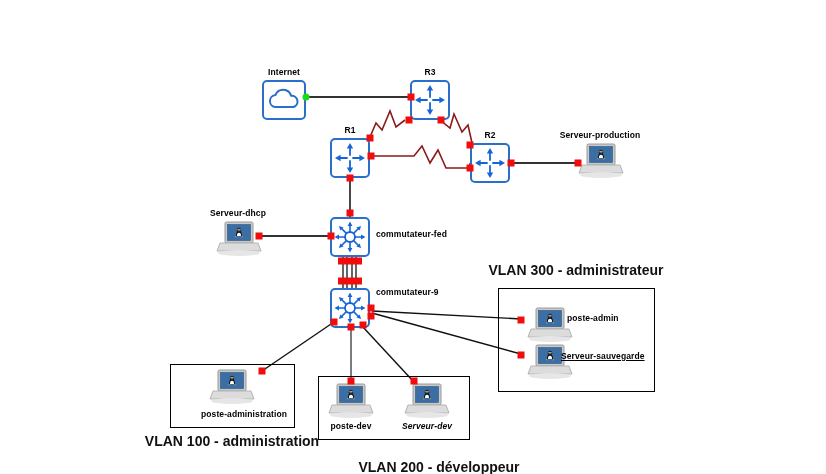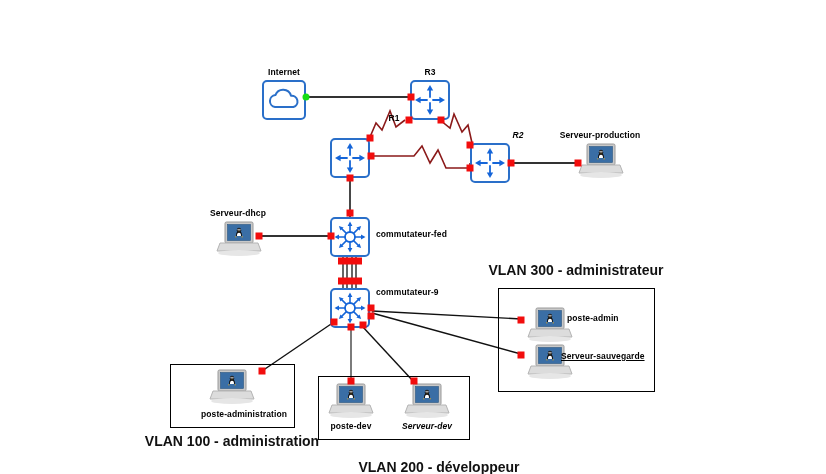--- a/index.html
+++ b/index.html
@@ -150,37 +150,37 @@
         <line x1="18" y1="21" x2="18" y2="30"></line>
           <polygon points="18,33 14.8,27.4 21.2,27.4" stroke="none"></polygon>
         <line x1="15" y1="18" x2="6" y2="18"></line>
           <polygon points="3,18 8.6,14.8 8.6,21.2" stroke="none"></polygon>
         <line x1="21" y1="18" x2="30" y2="18"></line>
           <polygon points="33,18 27.4,14.8 27.4,21.2" stroke="none"></polygon>
       </g>
     </svg>
   </div>
 
-  <div class="lbl center" style="left:350px; top:113px;margin-left:44px;">R1</div>
+  <div class="lbl center" style="left:350px; top:125px;">R1</div>
   <div class="devbox" style="left:330px; top:138px;">
     <svg class="icon" width="36" height="36" viewBox="0 0 36 36">
       <g fill="#1565d8" stroke="#1565d8" stroke-width="1.8" stroke-linecap="round">
         <line x1="18" y1="15" x2="18" y2="6"></line>
           <polygon points="18,3 14.8,8.6 21.2,8.6" stroke="none"></polygon>
         <line x1="18" y1="21" x2="18" y2="30"></line>
           <polygon points="18,33 14.8,27.4 21.2,27.4" stroke="none"></polygon>
         <line x1="15" y1="18" x2="6" y2="18"></line>
           <polygon points="3,18 8.6,14.8 8.6,21.2" stroke="none"></polygon>
         <line x1="21" y1="18" x2="30" y2="18"></line>
           <polygon points="33,18 27.4,14.8 27.4,21.2" stroke="none"></polygon>
       </g>
     </svg>
   </div>
 
-  <div class="lbl center" style="left:518px; top:130px;font-style:italic;">R2</div>
+  <div class="lbl center" style="left:490px; top:130px;">R2</div>
   <div class="devbox" style="left:470px; top:143px;">
     <svg class="icon" width="36" height="36" viewBox="0 0 36 36">
       <g fill="#1565d8" stroke="#1565d8" stroke-width="1.8" stroke-linecap="round">
         <line x1="18" y1="15" x2="18" y2="6"></line>
           <polygon points="18,3 14.8,8.6 21.2,8.6" stroke="none"></polygon>
         <line x1="18" y1="21" x2="18" y2="30"></line>
           <polygon points="18,33 14.8,27.4 21.2,27.4" stroke="none"></polygon>
         <line x1="15" y1="18" x2="6" y2="18"></line>
           <polygon points="3,18 8.6,14.8 8.6,21.2" stroke="none"></polygon>
         <line x1="21" y1="18" x2="30" y2="18"></line>

